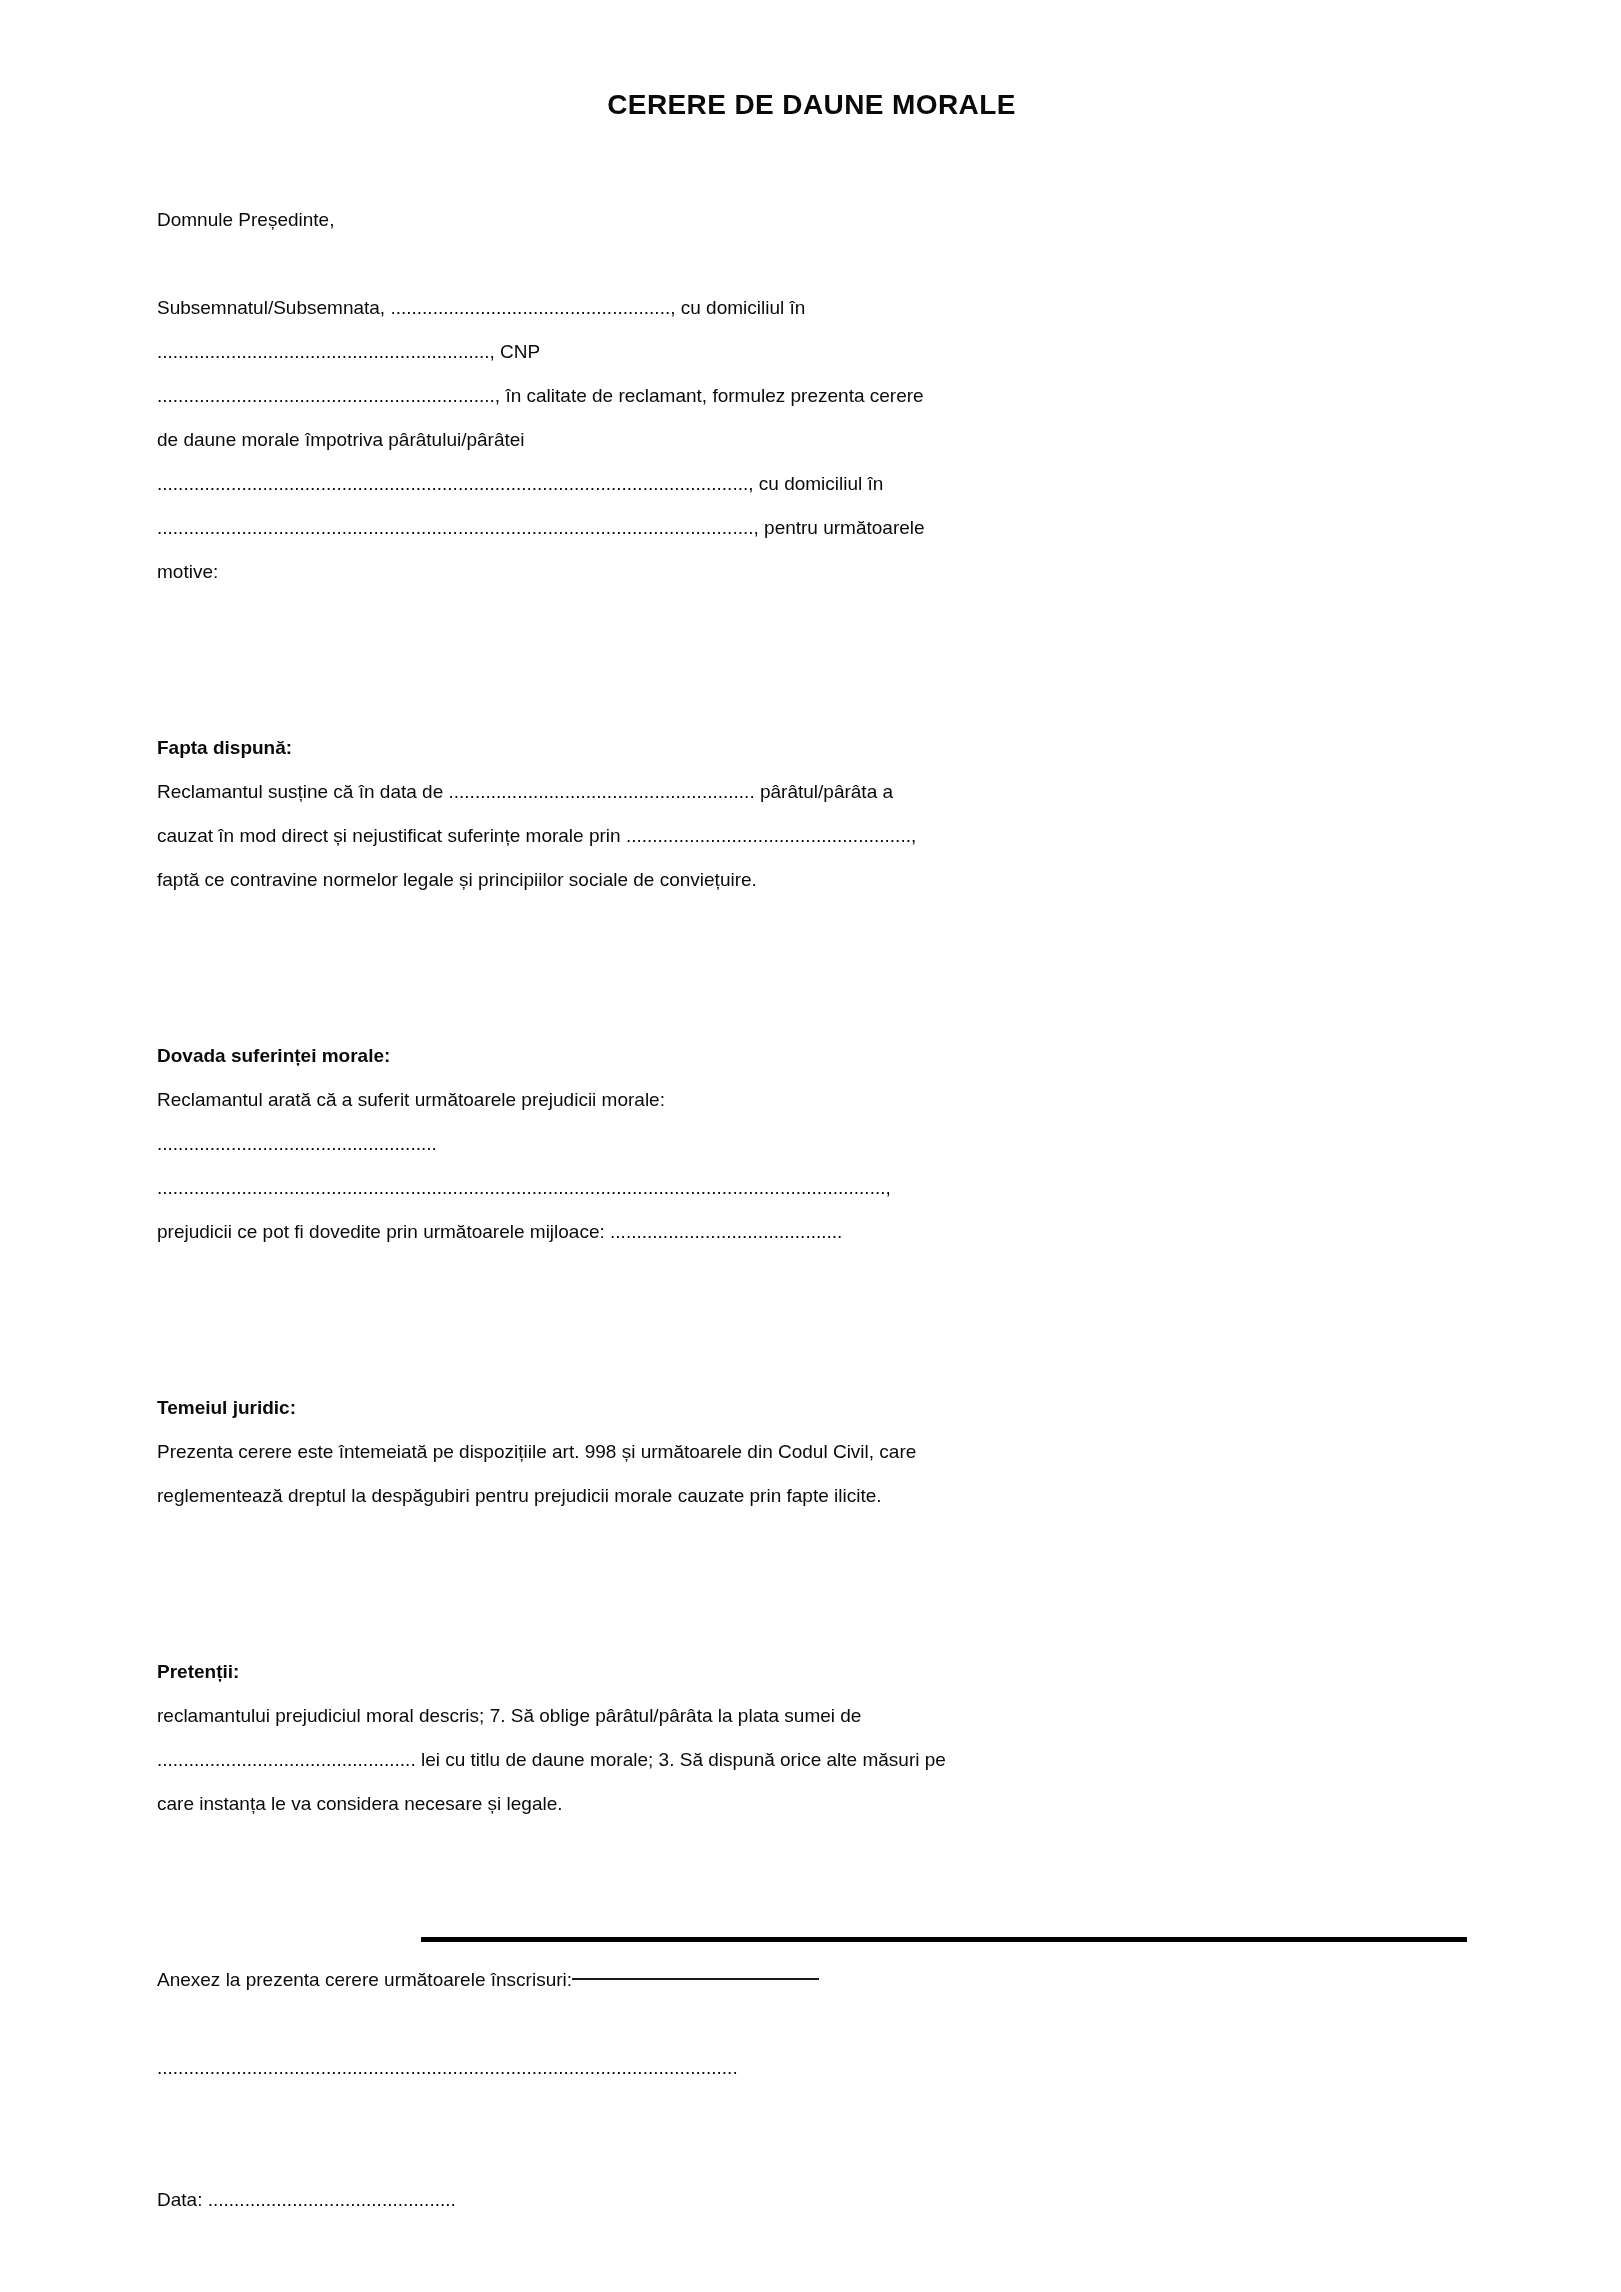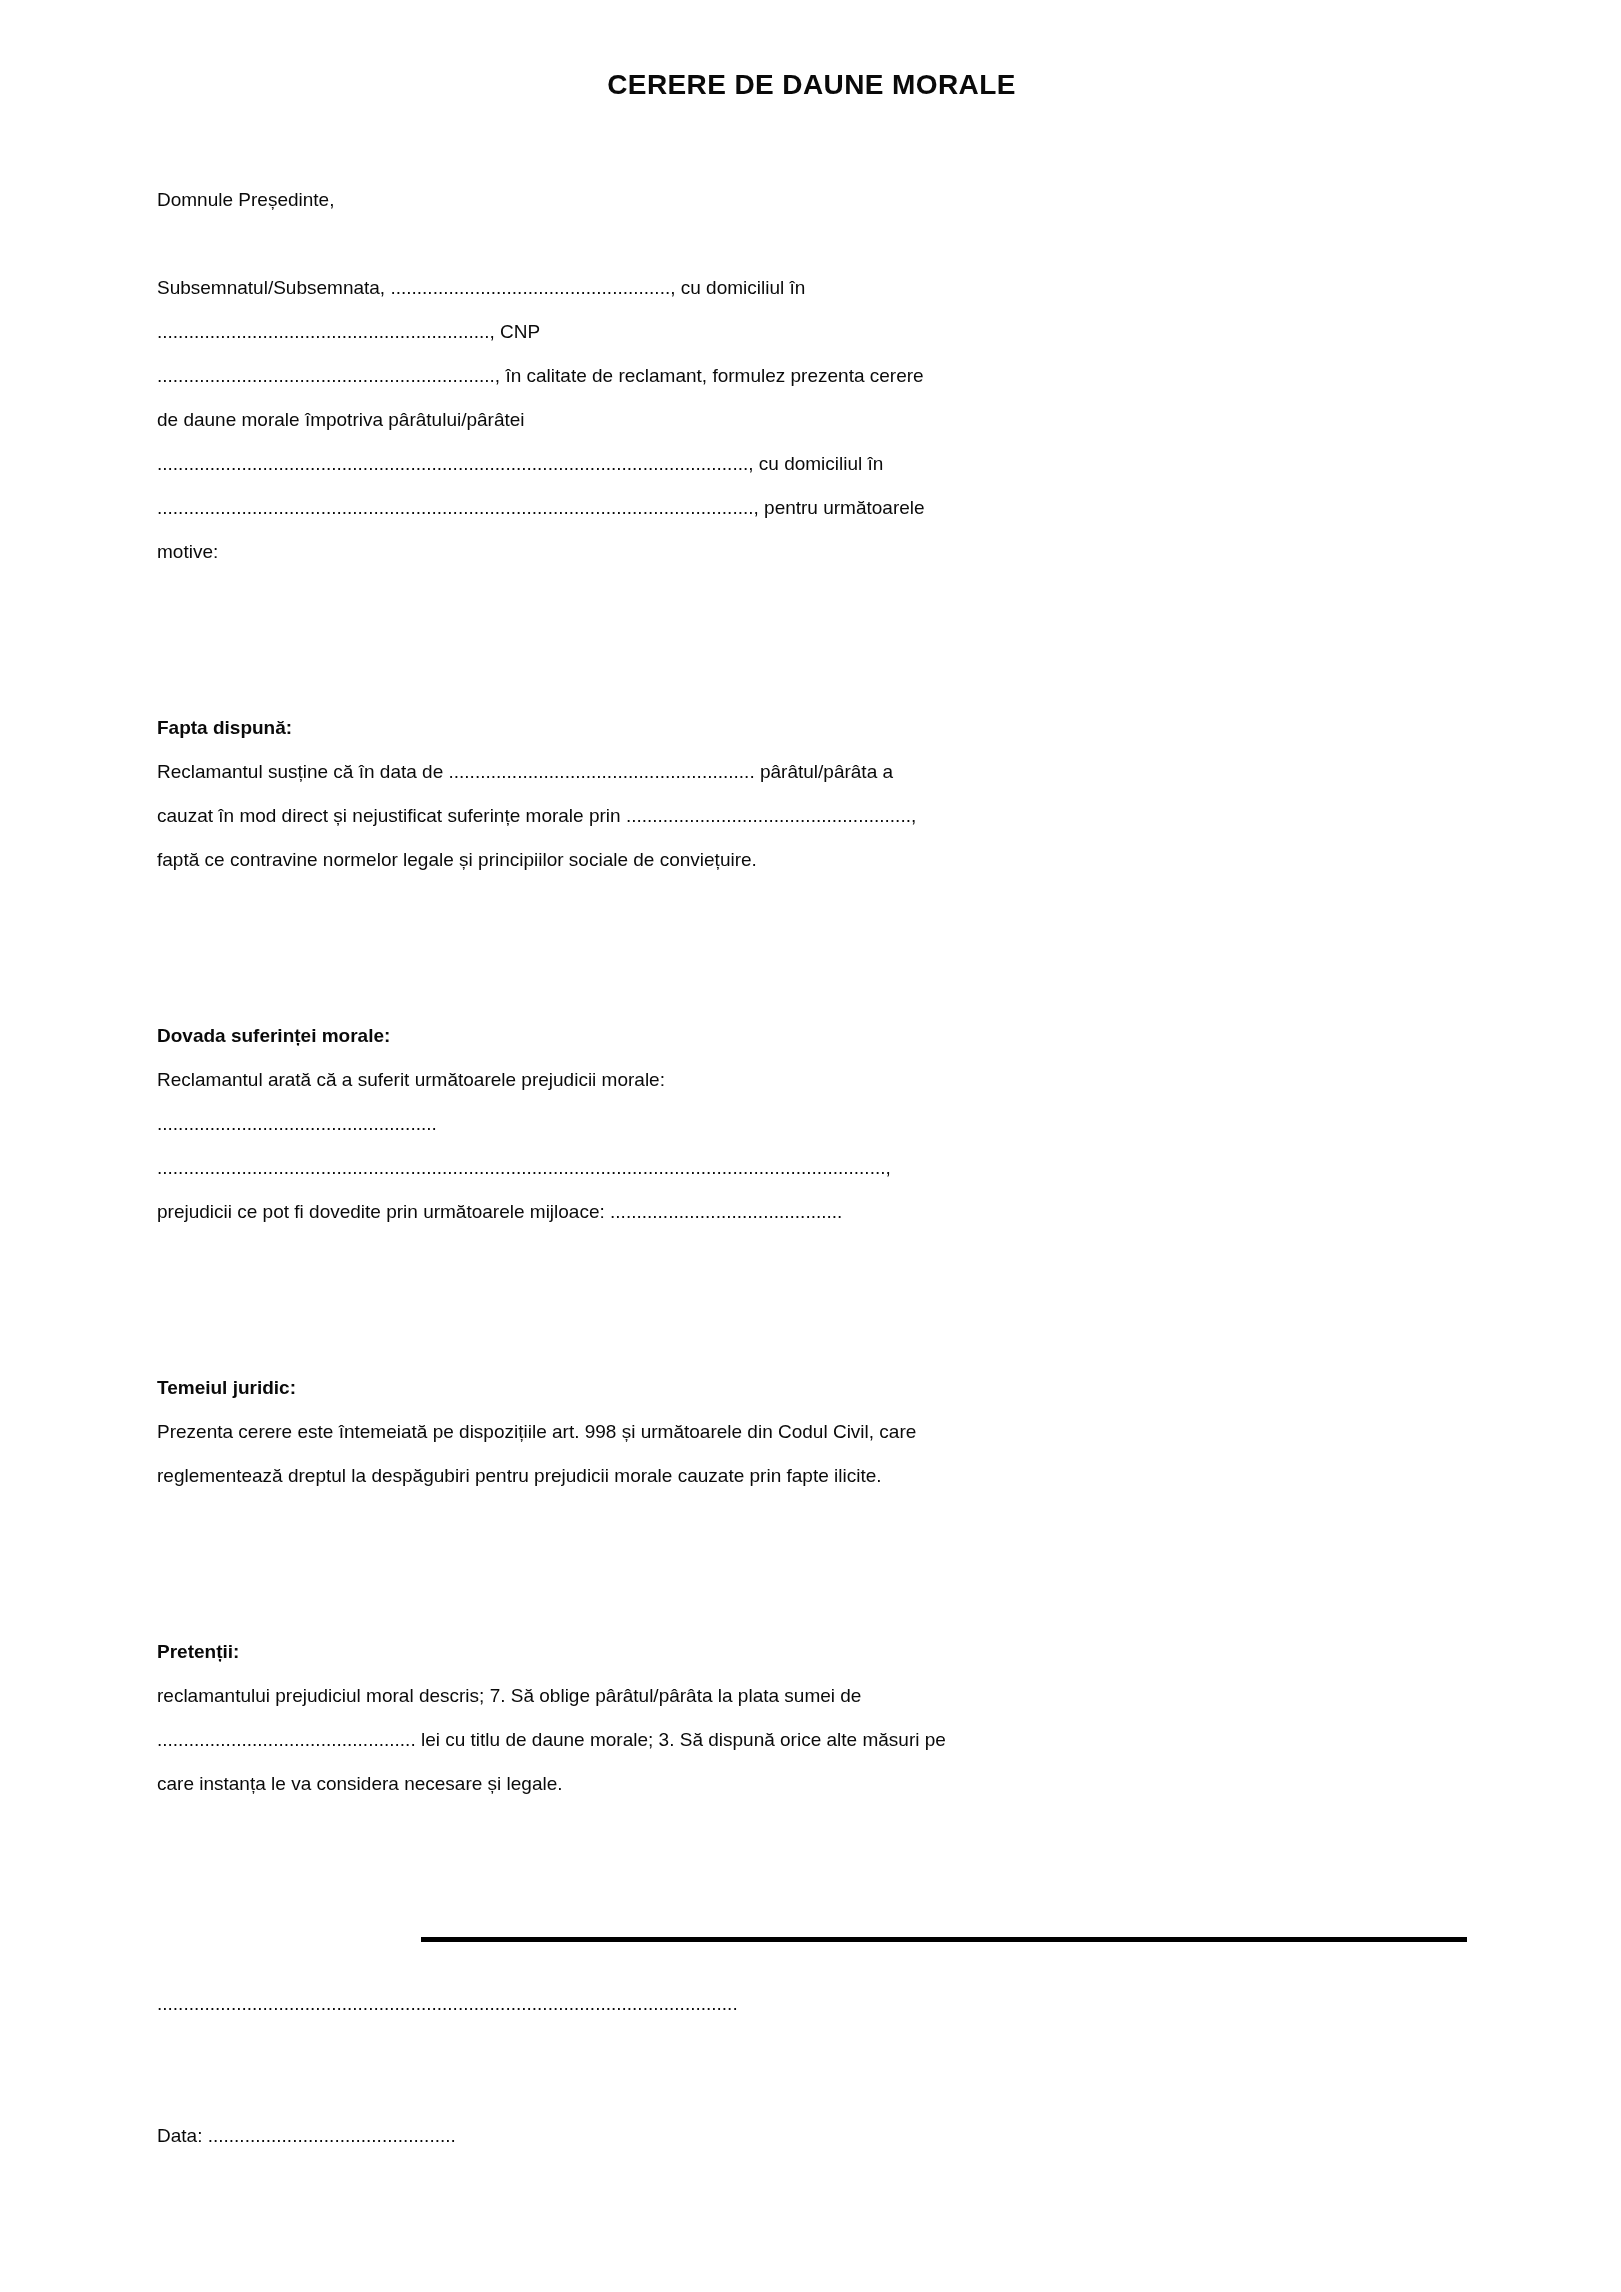--- a/index.html
+++ b/index.html
@@ -23,21 +23,21 @@
     left: 157px;
     top: 0;
     width: 1309px;
   }
   .doc-title {
     text-align: center;
     font-size: 28px;
     font-weight: bold;
     letter-spacing: 0.4px;
     margin: 0;
-    padding-top: 67px;
+    padding-top: 87px;
     line-height: 1.25;
   }
   p.block {
     margin: 0;
     font-size: 19px;
     line-height: 44px;
     font-weight: normal;
     word-wrap: break-word;
     overflow-wrap: break-word;
   }
@@ -118,20 +118,21 @@
 
     <div class="spacer-3"></div>
 
     <p class="block heading">Pretenții:</p>
     <p class="block">reclamantului prejudiciul moral descris; 7. Să oblige pârâtul/pârâta la plata sumei de</p>
     <p class="block dots">................................................. lei cu titlu de daune morale; 3. Să dispună orice alte măsuri pe</p>
     <p class="block">care instanța le va considera necesare și legale.</p>
 
     <div class="spacer-3"></div>
 
+    <p class="block"><span>Anexez la prezenta cerere următoarele înscrisuri:</span><span class="rule rule-anexe"></span></p>
 
     <div class="spacer-1"></div>
 
     <p class="block dots">..............................................................................................................</p>
 
     <div class="spacer-2"></div>
 
     <p class="block dots">Data: ...............................................</p>
 
   </div>

